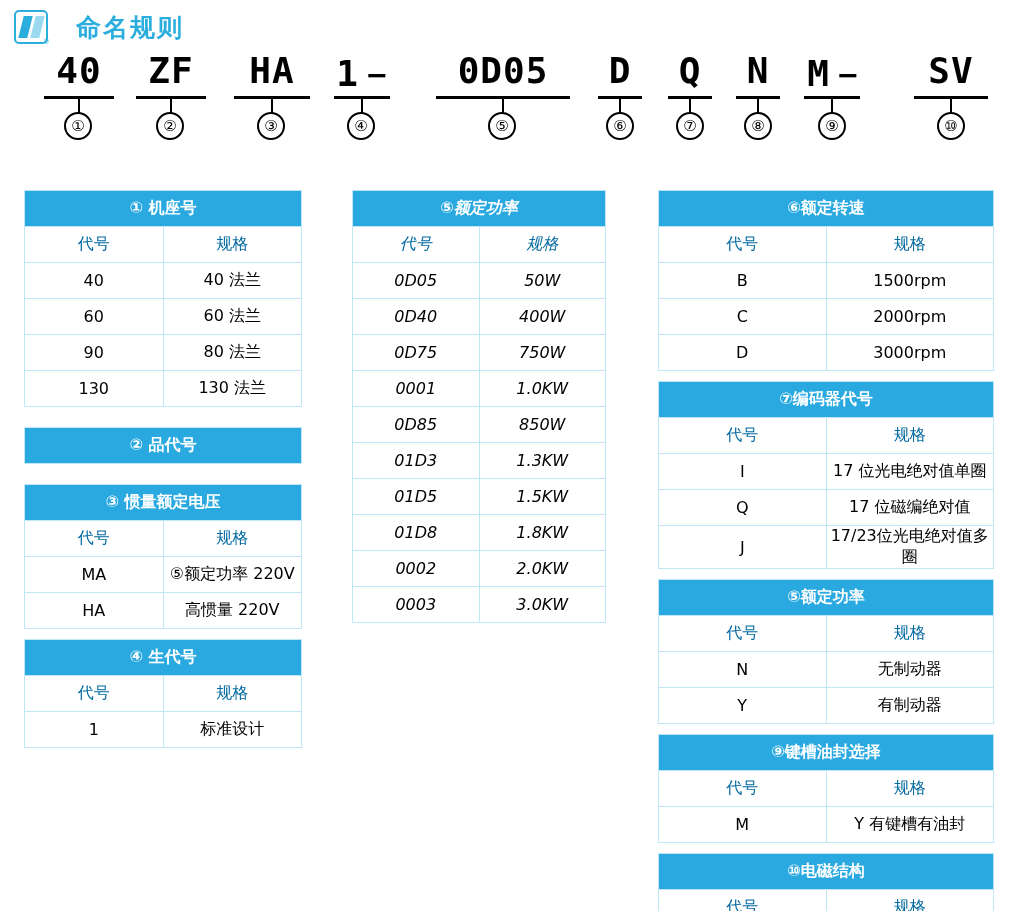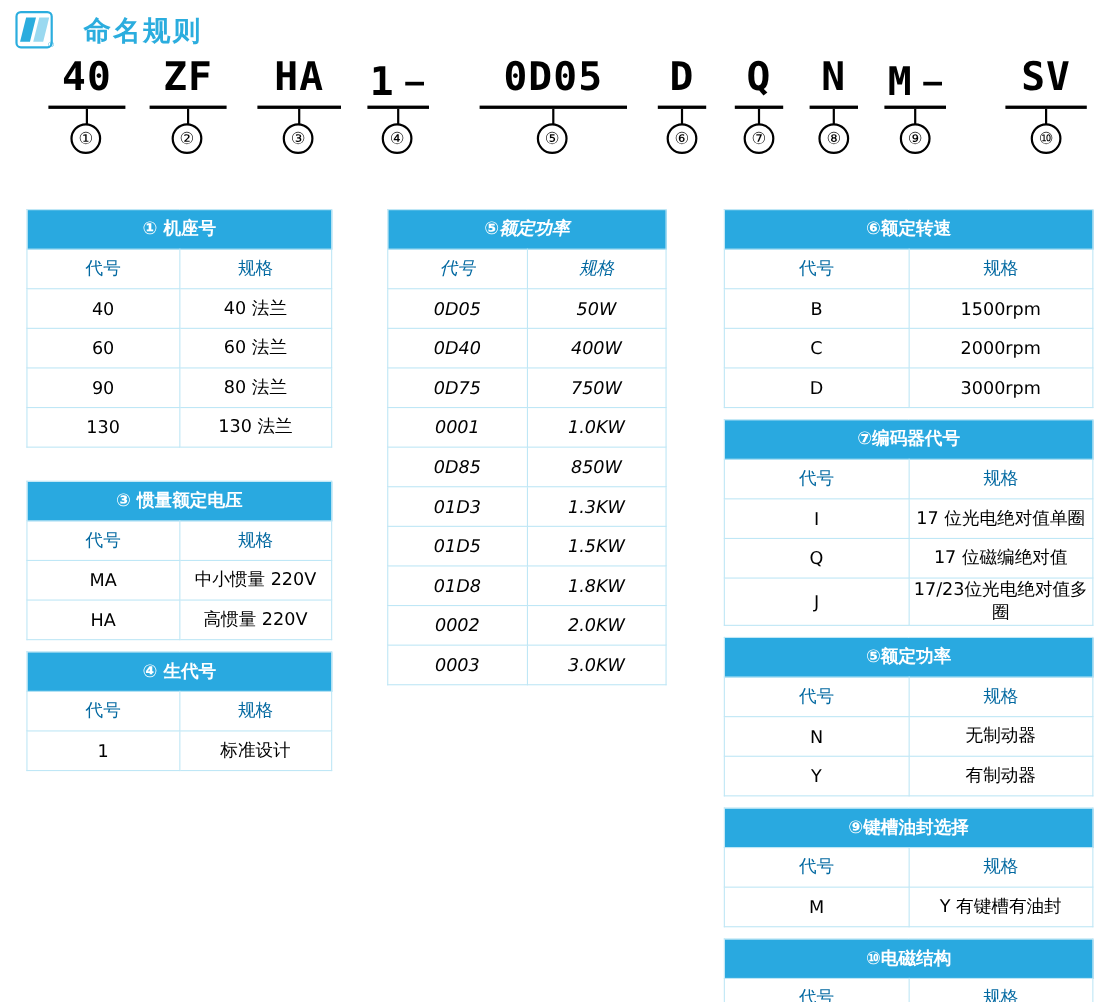--- a/index.html
+++ b/index.html
@@ -250,35 +250,42 @@
           </tr>
       <tr>
             <td class="mono">130</td>
             <td>130 法兰</td>
           </tr>
     </tbody>
       </table>
 
     <div class="tbl-gap"></div>
 
+    <table class="spec">
+      <tbody>
+          <tr class="hdr">
+            <td colspan="2">②  品代号</td>
+          </tr>
+    </tbody>
+      </table>
 
     <div class="tbl-gap"></div>
 
     <table class="spec">
       <tbody>
           <tr class="hdr">
             <td colspan="2">③  惯量额定电压</td>
           </tr>
       <tr class="subhdr">
         <td>代号</td>
         <td>规格</td>
       </tr>
       <tr>
             <td class="mono">MA</td>
-            <td>中小惯量 220V</td>
+            <td>⑤额定功率 220V</td>
           </tr>
       <tr>
             <td class="mono">HA</td>
             <td>高惯量 220V</td>
           </tr>
     </tbody>
       </table>
 
     <table class="spec">
       <tbody>

